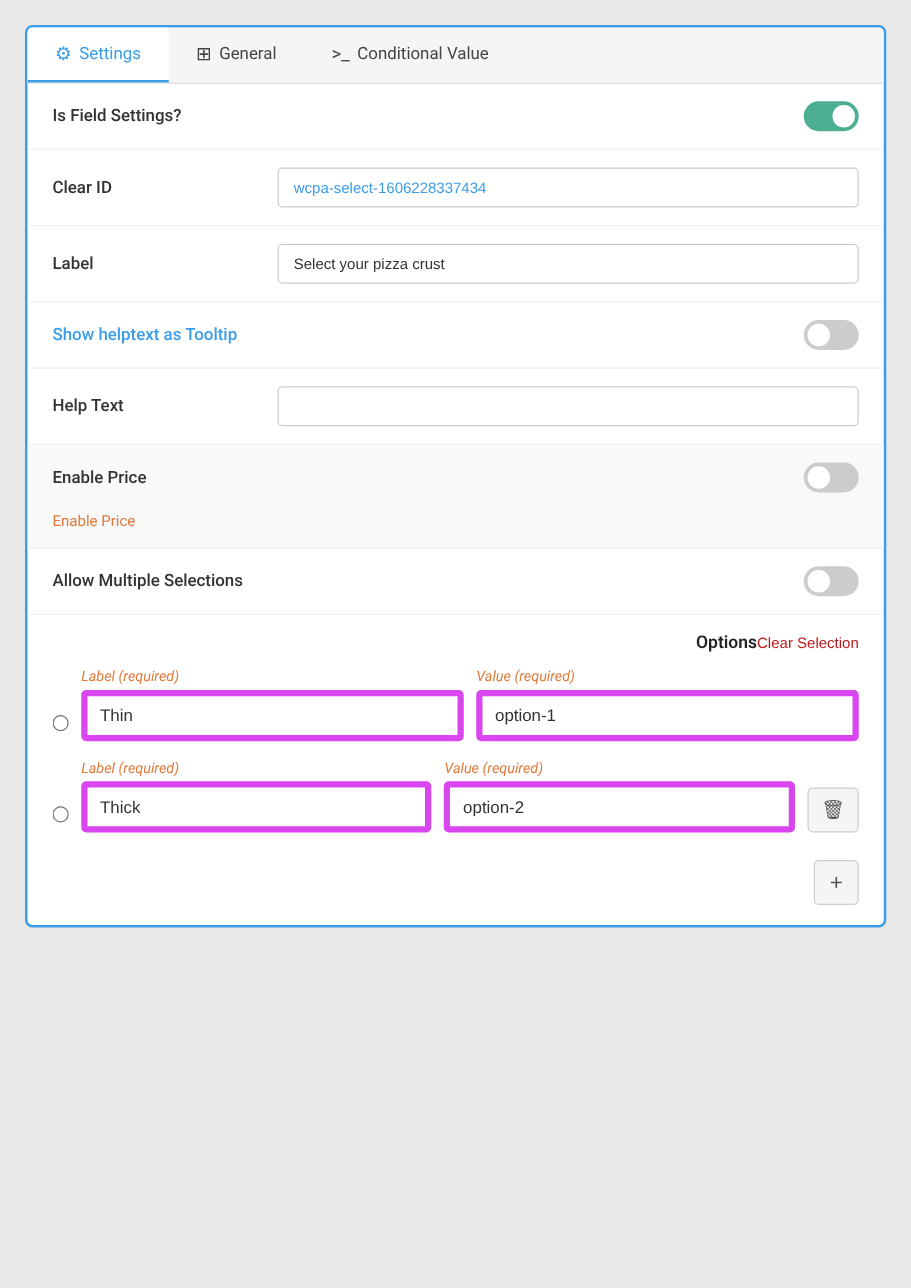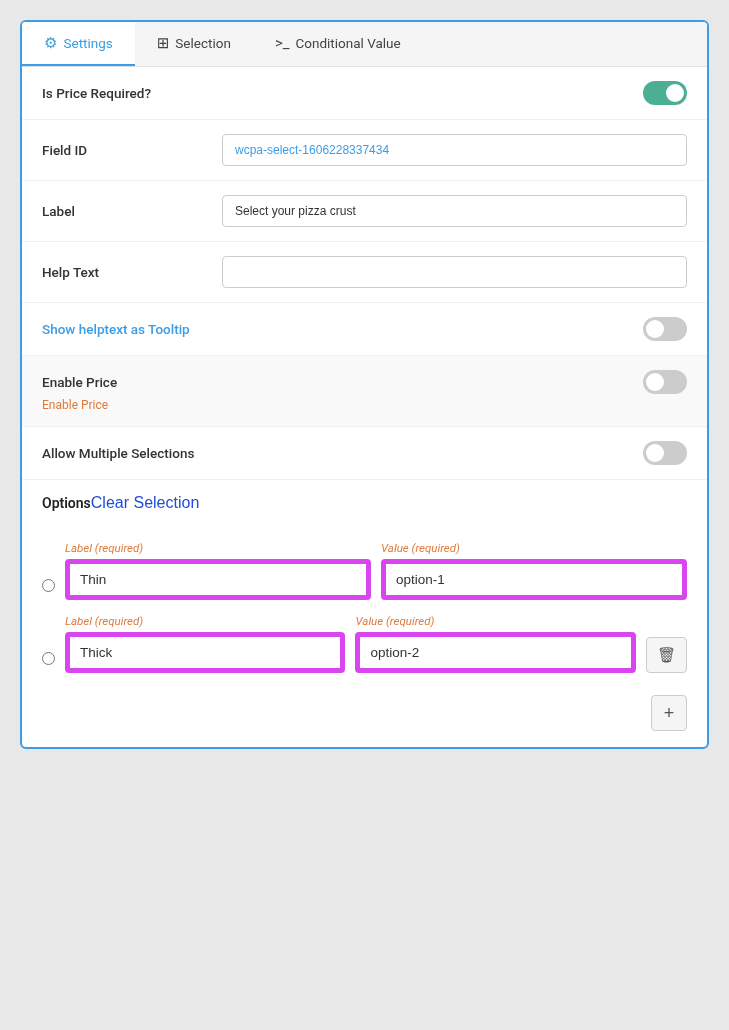--- a/index.html
+++ b/index.html
@@ -136,32 +136,32 @@
       background: #ccc;
     }
     .row-right {
       margin-left: auto;
     }
     .options-section {
       padding: 14px 20px 0;
     }
     .options-header {
       display: flex;
-      justify-content: flex-start;
-      align-items: center;
-      margin-bottom: 29px;
+      justify-content: flex-end;
+      align-items: center;
+      margin-bottom: 12px;
     }
     .options-title {
       font-size: 14px;
       font-weight: 600;
       color: #222;
     }
     .clear-selection {
-      font-size: 16px;
-      color: #1d4ed8;
+      font-size: 12px;
+      color: #b91c1c;
       cursor: pointer;
       background: none;
       border: none;
     }
     .option-row {
       display: flex;
       align-items: flex-end;
       gap: 10px;
       margin-bottom: 14px;
     }
@@ -236,63 +236,63 @@
 <div class="modal">
 
 
   <div class="tabs">
     <div class="tab active">
       <span class="tab-icon">⚙</span>
       <span>Settings</span>
     </div>
     <div class="tab">
       <span class="tab-icon">⊞</span>
-      <span>Selection</span>
+      <span>General</span>
     </div>
     <div class="tab">
       <span class="tab-icon">&gt;_</span>
       <span>Conditional Value</span>
     </div>
   </div>
 
   <div class="modal-body">
 
     <div class="form-row">
-      <span class="form-label">Is Price Required?</span>
+      <span class="form-label">Is Field Settings?</span>
       <label class="toggle-switch row-right">
         <input type="checkbox" checked="" style="">
         <span class="toggle-slider"></span>
       </label>
     </div>
 
     <div class="form-row">
-      <span class="form-label">Field ID</span>
+      <span class="form-label">Clear ID</span>
       <input class="form-control field-id" type="text" value="wcpa-select-1606228337434" style="">
     </div>
 
     <div class="form-row">
       <span class="form-label">Label</span>
       <input class="form-control" type="text" value="Select your pizza crust" style="">
-    </div>
-
-    <div class="form-row">
-      <span class="form-label">Help Text</span>
-      <input class="form-control" type="text" style="">
     </div>
 
     <div class="form-row">
       <span class="form-label blue">Show helptext as Tooltip</span>
       <label class="toggle-switch row-right">
         <input type="checkbox" style="">
         <span class="toggle-slider"></span>
       </label>
     </div>
 
-
-    <div class="form-row shaded" style="flex-direction: column; align-items: flex-start; gap: 4px;">
+    <div class="form-row">
+      <span class="form-label">Help Text</span>
+      <input class="form-control" type="text" style="">
+    </div>
+
+
+    <div class="form-row shaded" style="flex-direction: column; align-items: flex-start; gap: 16px;">
       <div style="display: flex; width: 100%; align-items: center;">
         <span class="form-label">Enable Price</span>
         <label class="toggle-switch row-right">
           <input type="checkbox" style="">
           <span class="toggle-slider"></span>
         </label>
       </div>
       <span class="enable-price-sub">Enable Price</span>
     </div>
 

